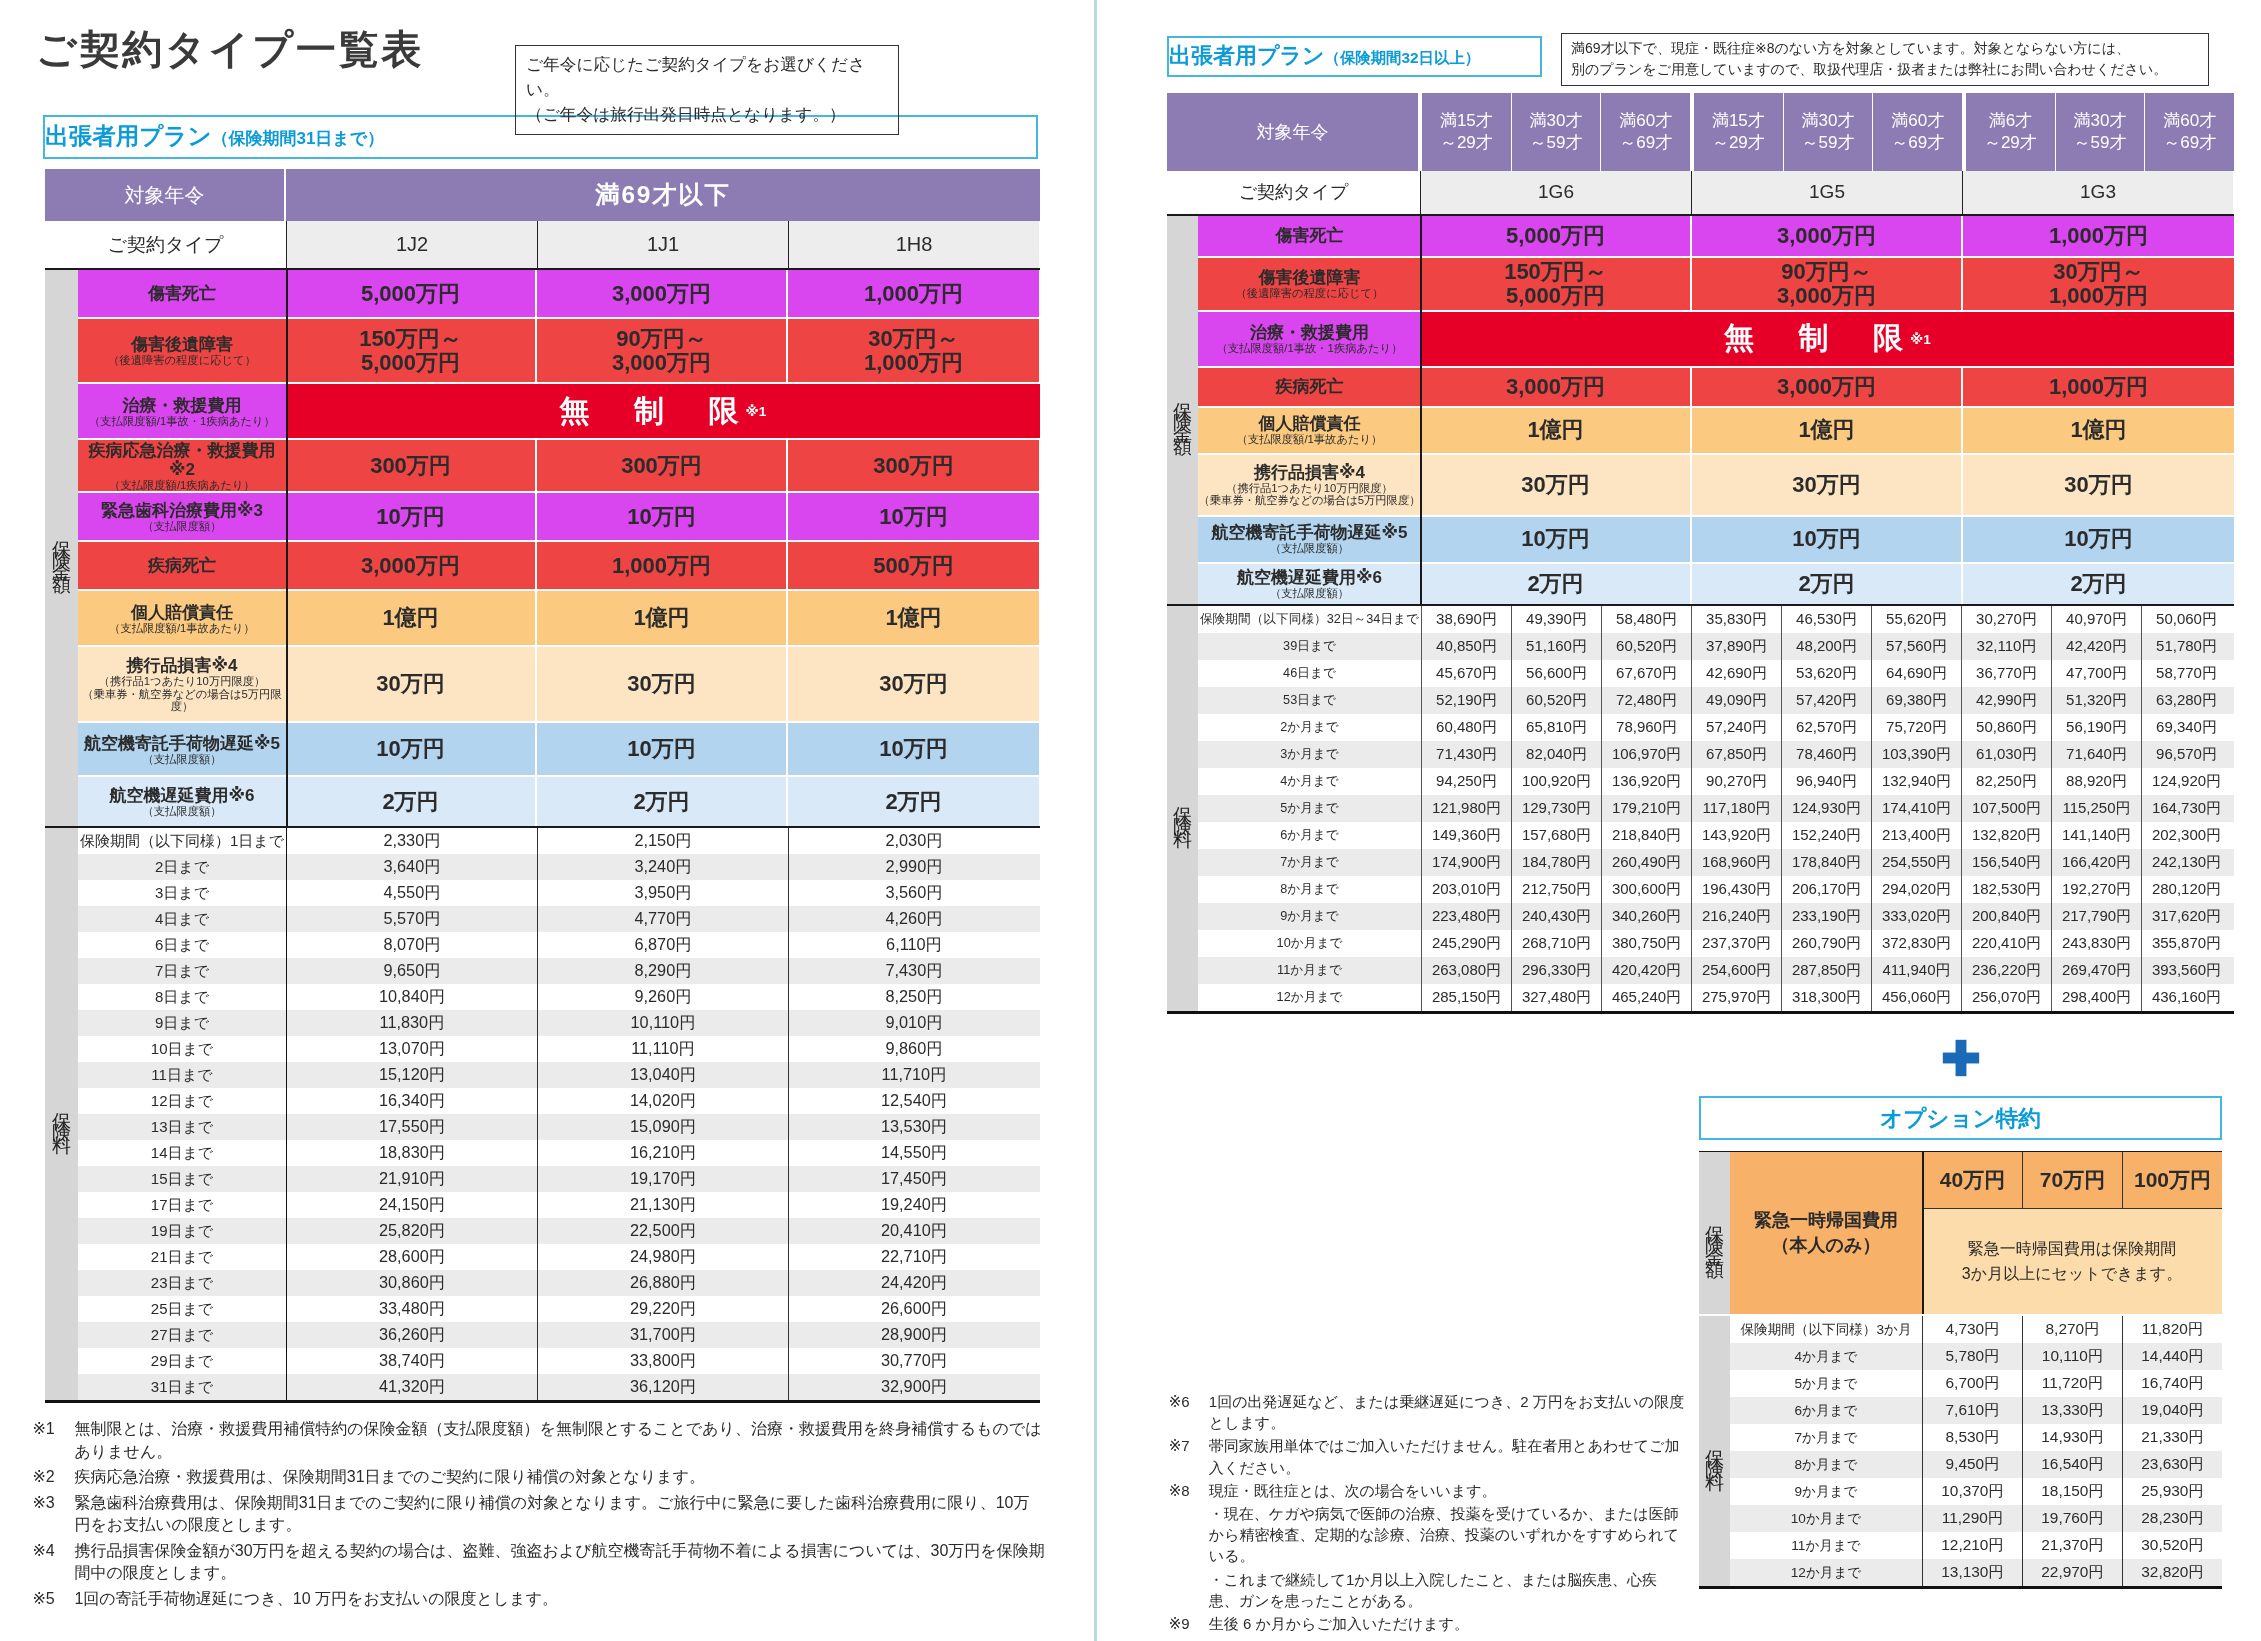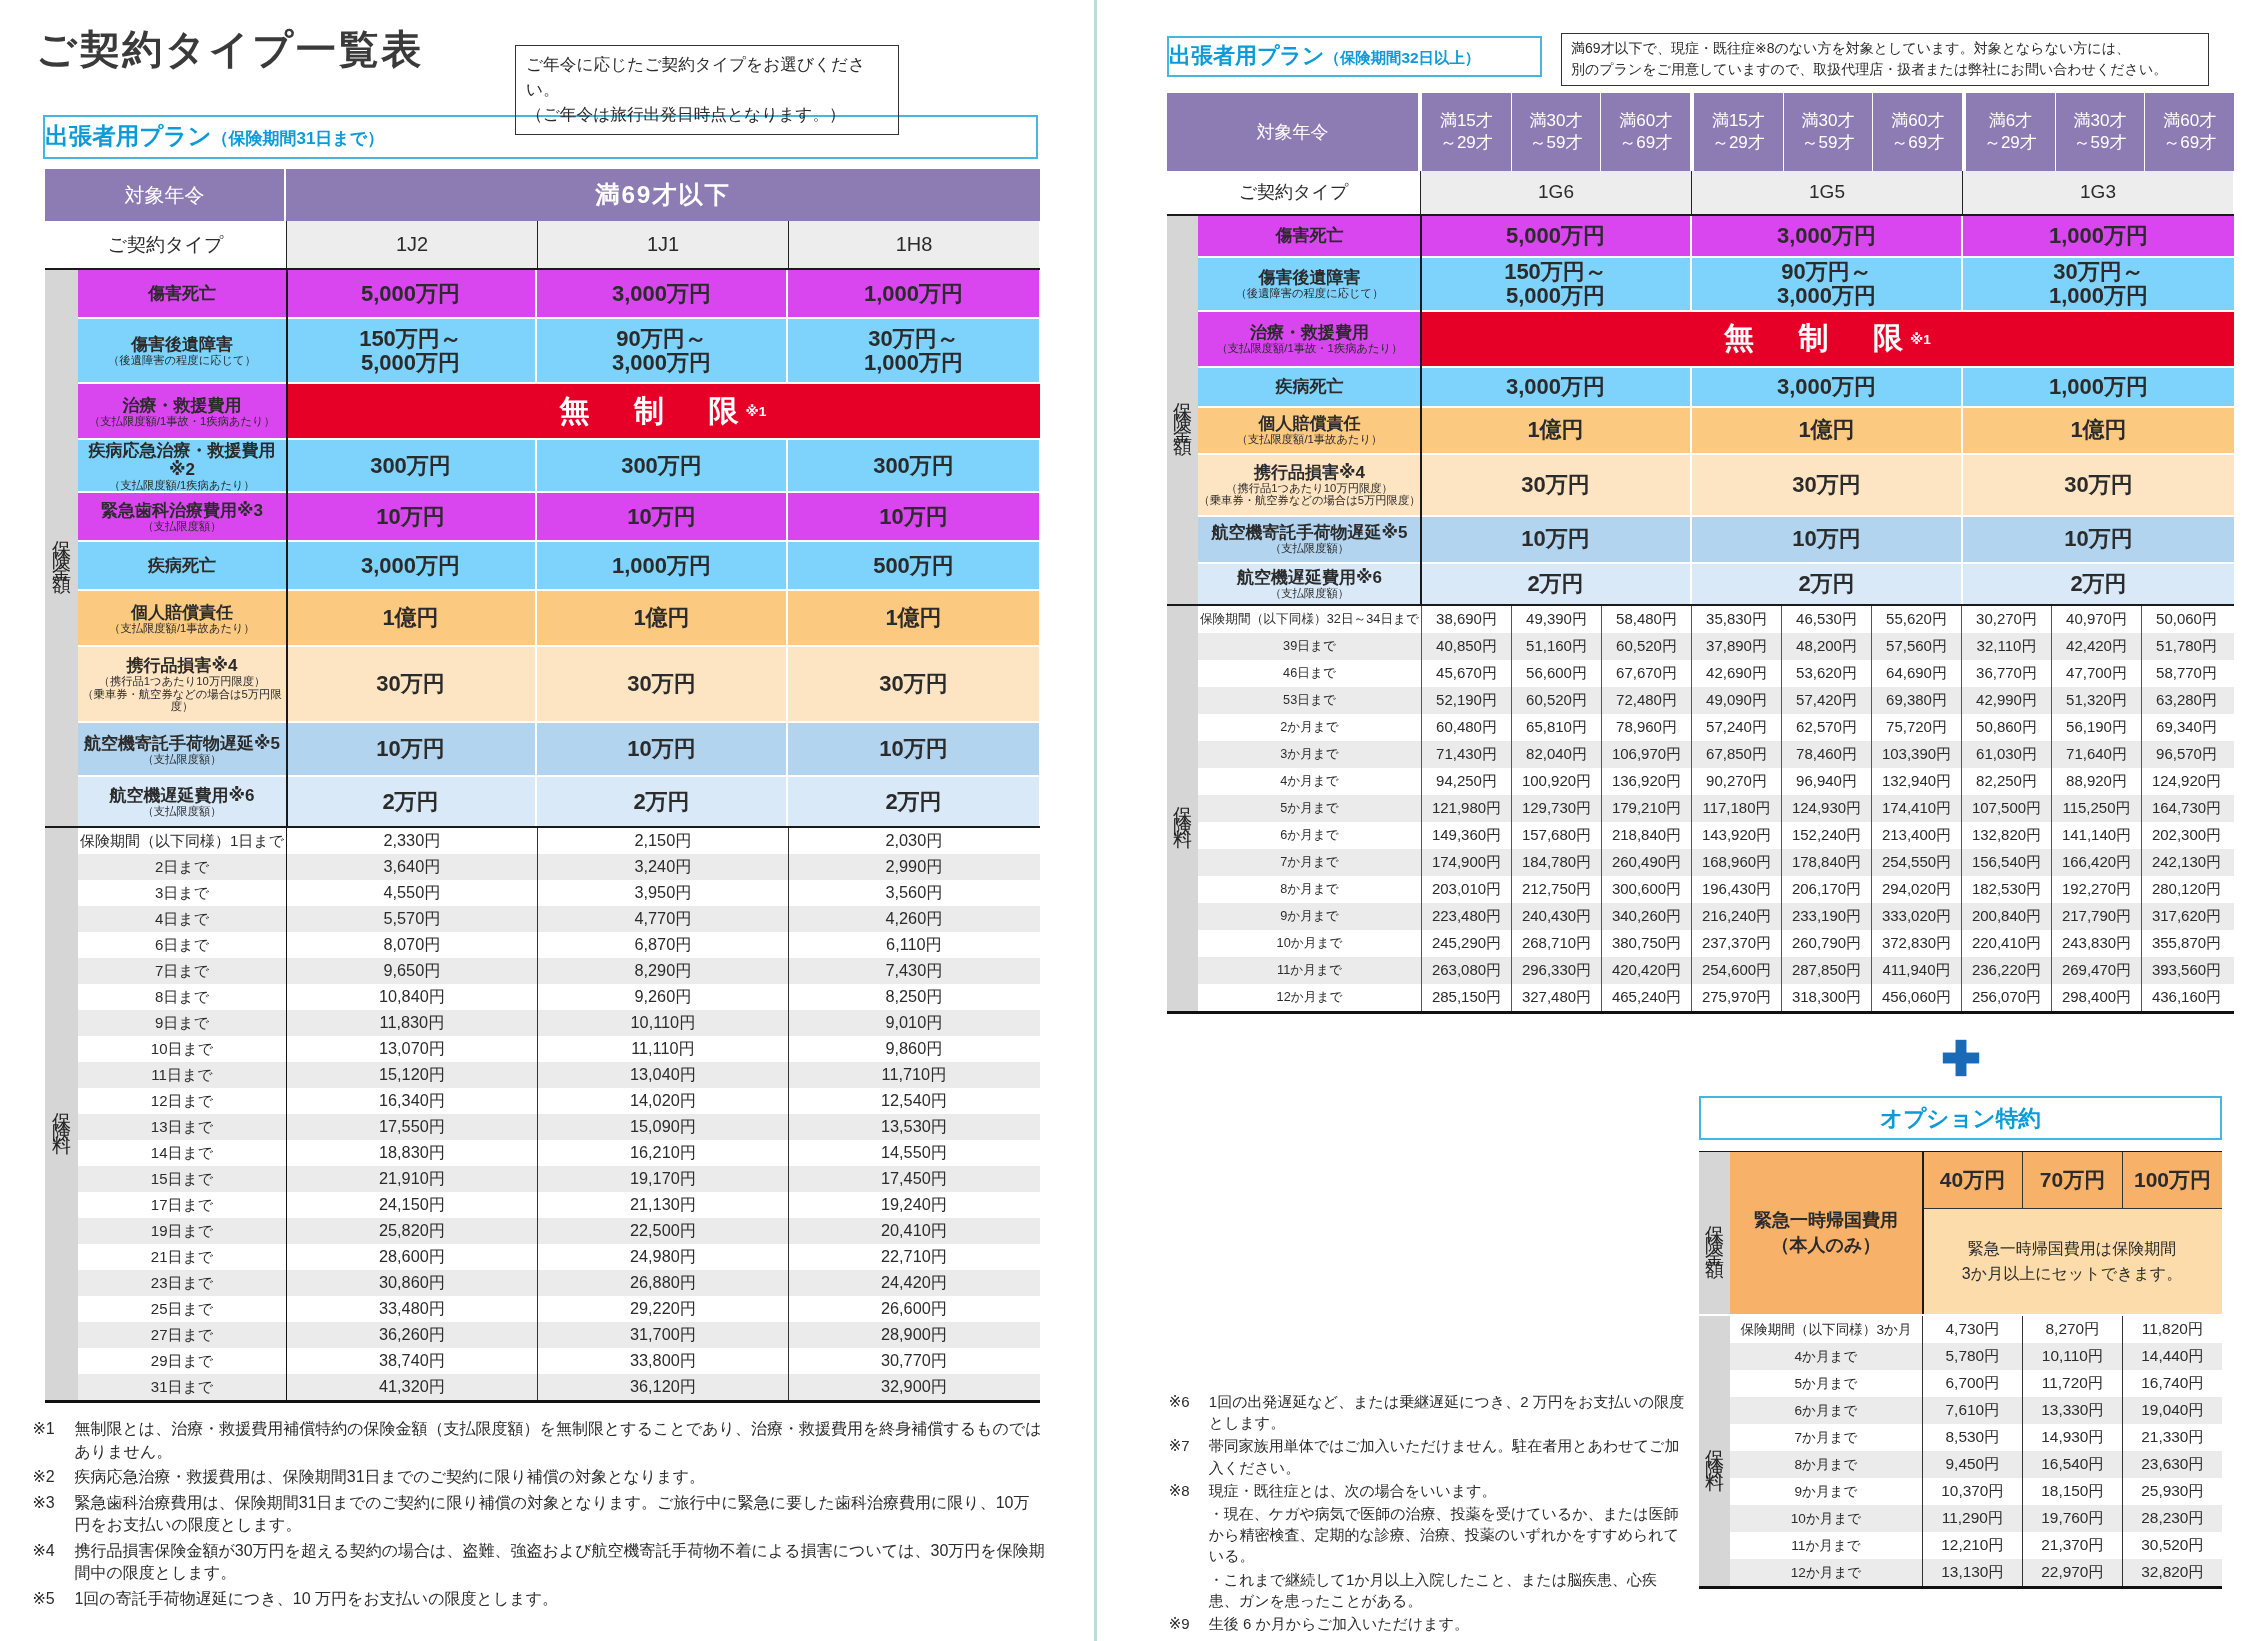--- a/index.html
+++ b/index.html
@@ -37,21 +37,21 @@
   .arow{display:flex;border-bottom:2.7px solid #fff;}
   .arow:last-child{border-bottom:none;}
   .alabel{width:208px;display:flex;flex-direction:column;align-items:center;justify-content:center;line-height:1.12;text-align:center;padding:1.8px 0;box-sizing:border-box;flex:none;}
   .alabel .l1{font-size:17px;font-weight:600;}
   .alabel .l2{font-size:11.3px;white-space:pre-line;}
   .aval{width:251px;font-size:22px;font-weight:bold;border-right:2.7px solid #fff;white-space:pre-line;text-align:center;line-height:1.1;box-sizing:border-box;flex:none;}
   .aval:last-child{border-right:none;}
   .aval3{width:271px;}
   .aspan{flex:1;background:#e60027;color:#fff;font-weight:bold;font-size:30px;letter-spacing:7.2px;}
   .t-gd .alabel,.t-gd .aval{background:#d946ef;}
-  .t-gl .alabel,.t-gl .aval{background:#7dd3fc;justify-content:center;}
+  .t-gl .alabel,.t-gl .aval{background:#ef4444;justify-content:center;}
   .t-od .alabel,.t-od .aval{background:#fbca80;}
   .t-ol .alabel,.t-ol .aval{background:#fde5c3;}
   .t-bd .alabel,.t-bd .aval{background:#b2d4ef;}
   .t-bl .alabel,.t-bl .aval{background:#d9e9f8;}
   .vline{position:absolute;left:241px;top:0;bottom:0;width:1.8px;background:#1a1a1a;}
 
   .premiums{display:flex;border-bottom:3.6px solid #111;}
   .premiums .rows{flex:1;display:flex;flex-direction:column;}
   .lp-row{display:flex;height:26px;}
   .lp-row:nth-child(even){background:#ebebeb;}

